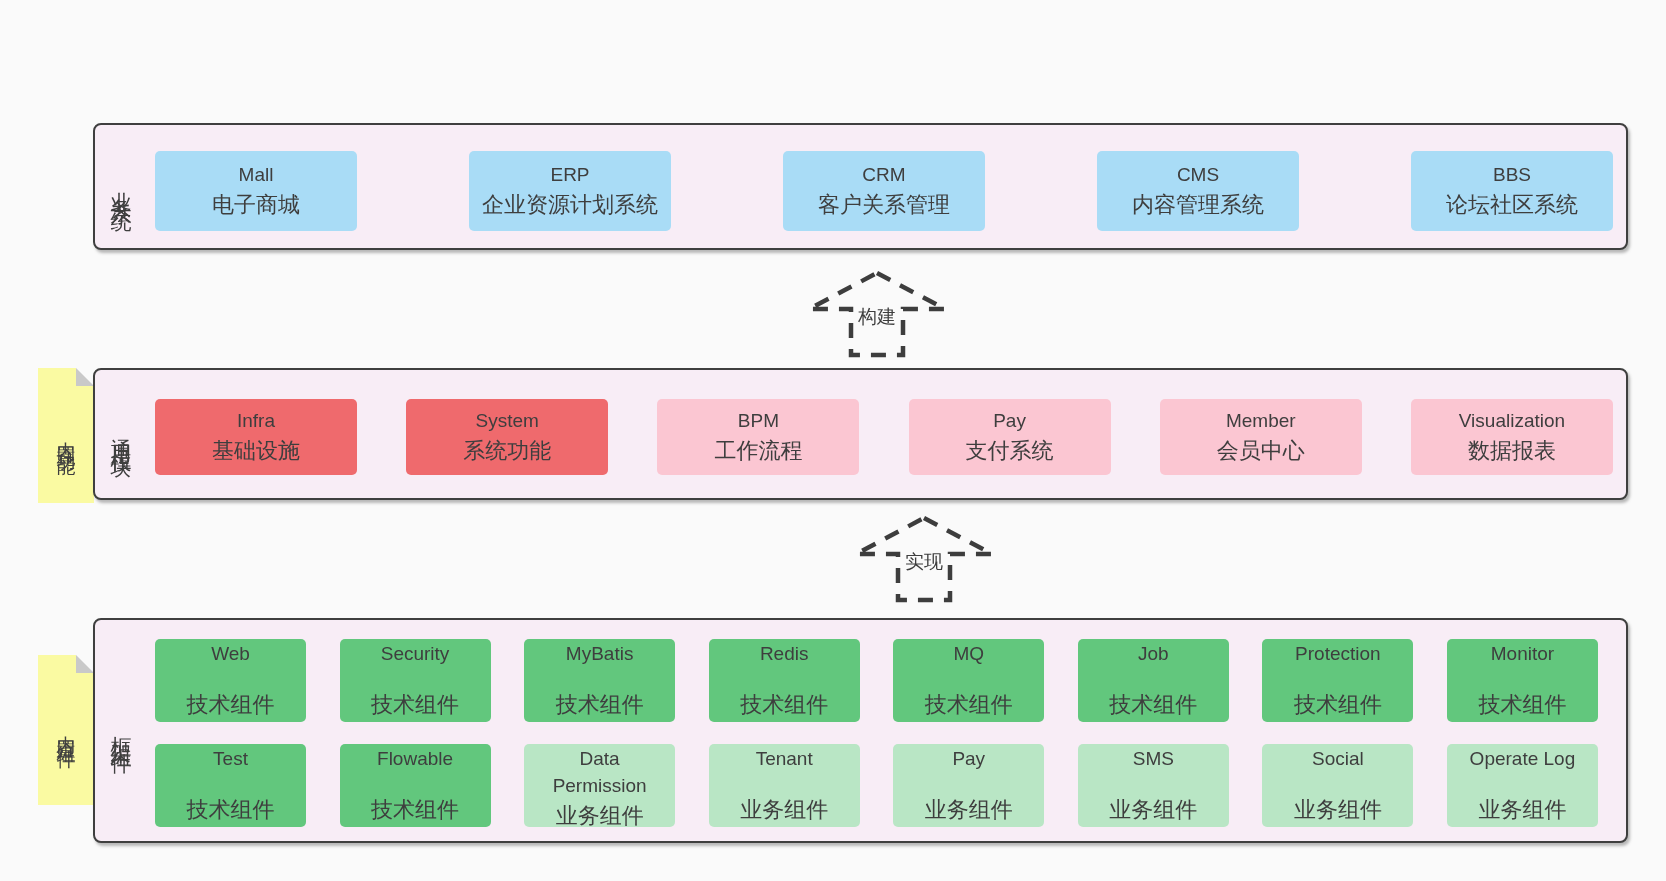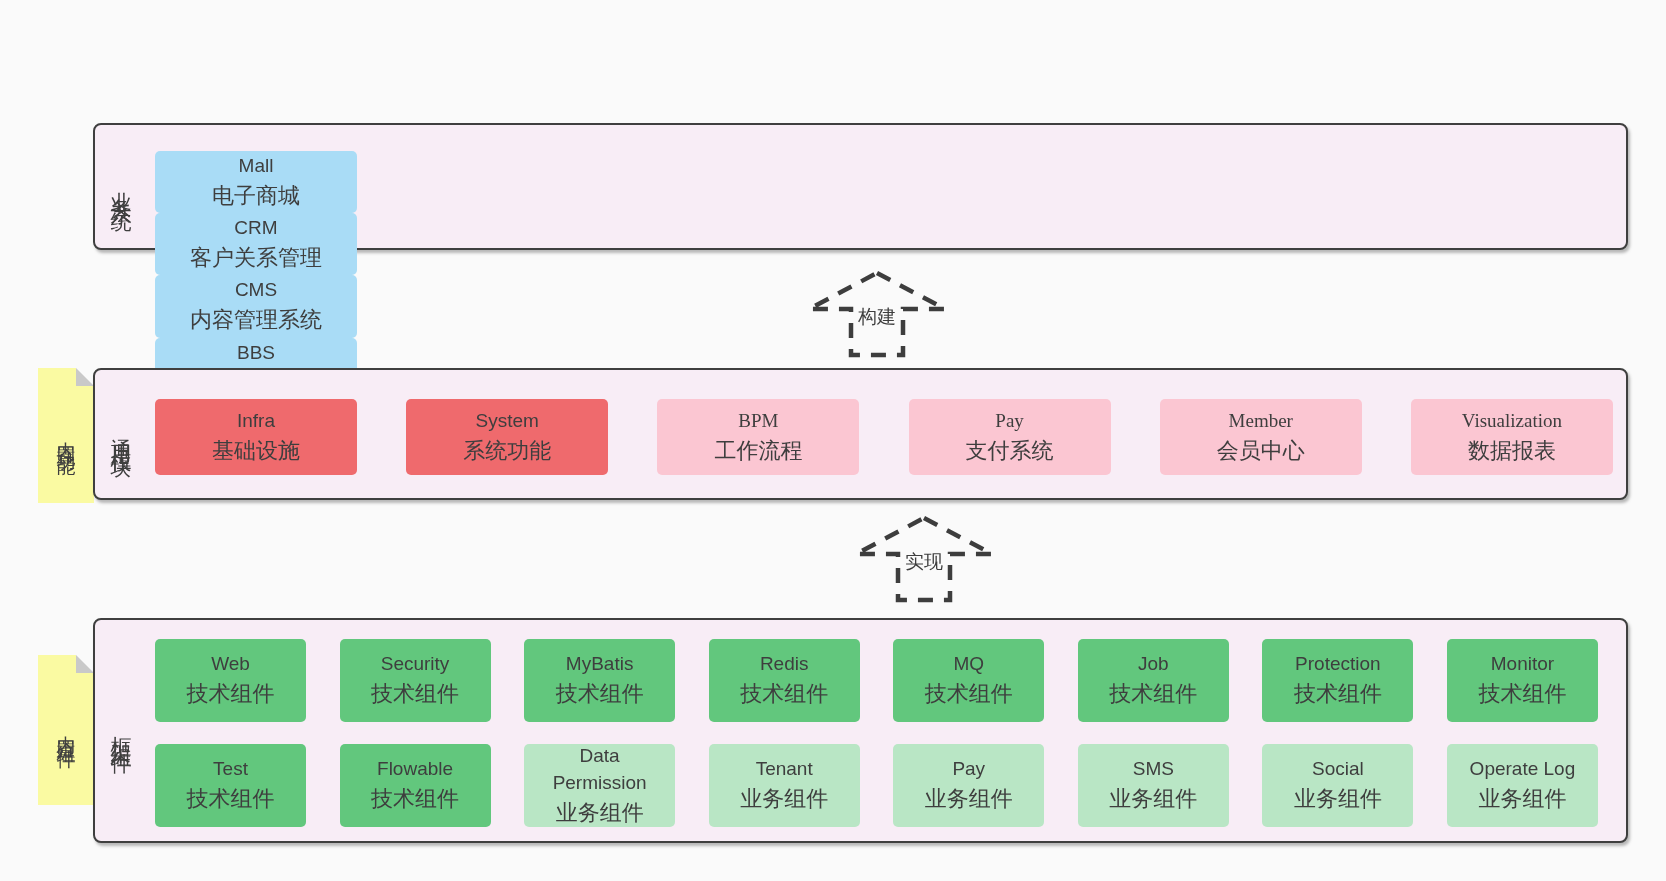--- a/index.html
+++ b/index.html
@@ -27,40 +27,40 @@
     position:absolute;left:12px;top:0;bottom:0;
     display:flex;align-items:center;justify-content:center;
     writing-mode:vertical-lr;text-orientation:upright;
     font-size:21px;letter-spacing:6px;color:#3e3e3e;
   }
 
   .row{
     position:absolute;left:60px;
     display:flex;justify-content:space-between;
   }
-  #row-business{right:13px;top:26px;height:80px;flex-direction:column;}
+  #row-business{right:13px;top:26px;height:80px;}
   #row-modules{right:13px;top:29px;height:76px;}
   #row-fw-1{right:28px;top:19px;height:83px;}
   #row-fw-2{right:28px;top:124px;height:83px;}
 
   
   .box{
     border-radius:5px;
     display:flex;flex-direction:column;
     align-items:center;justify-content:center;
     text-align:center;line-height:1.42;
     box-sizing:border-box;padding:2px 6px;
   }
   .w200{width:202px;}
-  .w151{width:151px;}
+  .w151{width:151px;justify-content:space-between;}
   .box .name{font-size:19px;}
   .box .sub{font-size:22px;}
   .blue{background:#a9dcf6;}
   .red{background:#ef6a6d;}
-  .pink{background:#fbc6d2;font-family:Liberation Serif, serif;}
+  .pink{background:#fbc6d2;}
   .gdark{background:#62c77d;}
   .glight{background:#b9e6c5;}
 
   
   .note{
     position:absolute;left:38px;width:56px;
     background:#fafaa2;
     clip-path:polygon(0 0, calc(100% - 18px) 0, 100% 18px, 100% 100%, 0 100%);
     display:flex;align-items:center;justify-content:center;
     filter:drop-shadow(1px 2px 1px rgba(0,0,0,.18));
@@ -92,20 +92,24 @@
 <div class="canvas">
 
   <section class="panel" id="panel-business">
     <div class="side-label">业务系统</div>
     <div class="row" id="row-business">
       <div class="box blue w200">
         <span class="name">Mall</span>
         <span class="sub">电子商城</span>
       </div>
       <div class="box blue w200">
+        <span class="name">ERP</span>
+        <span class="sub">企业资源计划系统</span>
+      </div>
+      <div class="box blue w200">
         <span class="name">CRM</span>
         <span class="sub">客户关系管理</span>
       </div>
       <div class="box blue w200">
         <span class="name">CMS</span>
         <span class="sub">内容管理系统</span>
       </div>
       <div class="box blue w200">
         <span class="name">BBS</span>
         <span class="sub">论坛社区系统</span>

